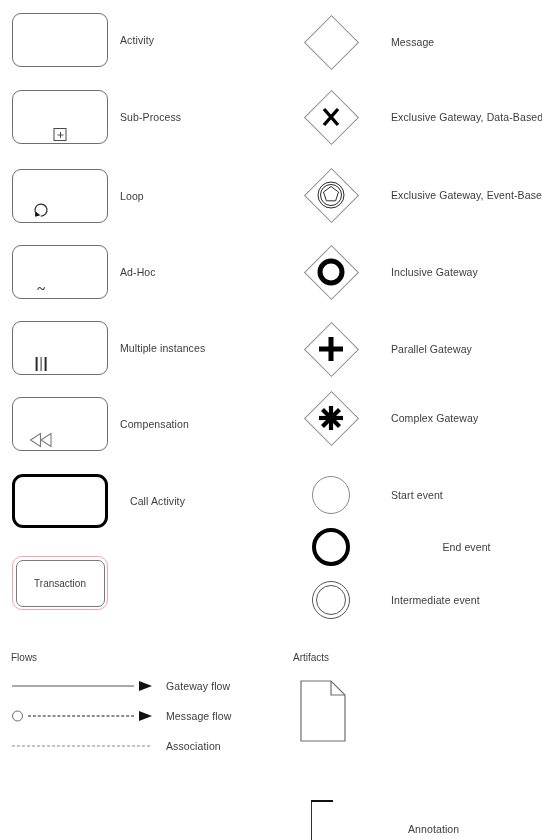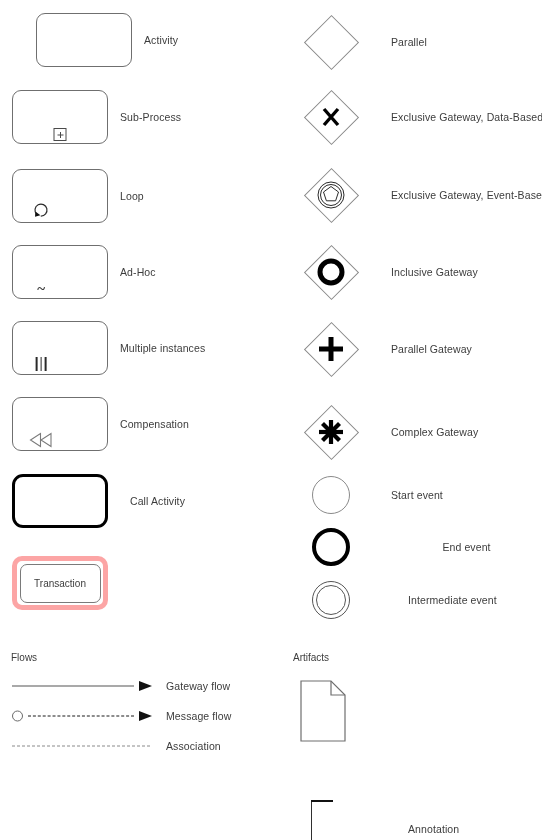--- a/index.html
+++ b/index.html
@@ -60,21 +60,21 @@
     position: relative;
     width: 96px;
     height: 54px;
     border: 1px solid #6f6f6f;
     border-radius: 9px;
     box-sizing: border-box;
     background: #fff;
   }
   .act.thick { border: 3.5px solid #000; border-radius: 11px; }
   .act.dbl {
-    border: 5px solid #fca5a5;
+    border: 1px solid #fca5a5;
     border-radius: 10px;
   }
   .act.dbl::after {
     content: "";
     position: absolute;
     left: 2.5px; top: 2.5px; right: 2.5px; bottom: 2.5px;
     border: 1px solid #7a7a7a;
     border-radius: 7px;
   }
   .act .inner-text {
@@ -208,21 +208,21 @@
   .annot .t { position: absolute; left: 0; top: 0; width: 22px; height: 1.6px; background: #111; }
   .annot .b { position: absolute; left: 0; bottom: 0; width: 22px; height: 1.4px; background: #2f2f2f; }
 </style>
 </head>
 <body>
 
 <div class="legend-root">
 
   <div class="col col-left">
 
-    <div class="row" style="top:13px;height:54px;padding-left:24px;">
+    <div class="row" style="top:13px;height:54px;">
       <div class="icon-cell">
         <div class="act"></div>
       </div>
       <div class="label">Activity</div>
     </div>
 
     <div class="row" style="top:90px;height:54px;">
       <div class="icon-cell">
         <div class="act">
           <div class="marker">
@@ -336,21 +336,21 @@
   </div>
 
   <div class="col col-right">
 
     <div class="row" style="top:14px;height:56px;">
       <div class="icon-cell">
         <div class="gw">
           <div class="diamond"></div>
         </div>
       </div>
-      <div class="label">Parallel</div>
+      <div class="label">Message</div>
     </div>
 
     <div class="row" style="top:89px;height:56px;">
       <div class="icon-cell">
         <div class="gw">
           <div class="diamond"></div>
           <div class="glyph">
             <svg width="24" height="24" viewBox="0 0 24 24" aria-hidden="true">
               <path d="M5 4 L19 20 M19 4 L5 20" stroke="#000" stroke-width="3.4" fill="none" stroke-linecap="butt"></path>
             </svg>
@@ -397,21 +397,21 @@
           <div class="glyph">
             <svg width="32" height="32" viewBox="0 0 32 32" aria-hidden="true">
               <path d="M16 4 L16 28 M4 16 L28 16" stroke="#000" stroke-width="5" fill="none"></path>
             </svg>
           </div>
         </div>
       </div>
       <div class="label">Parallel Gateway</div>
     </div>
 
-    <div class="row" style="top:404px;height:56px;">
+    <div class="row" style="top:390px;height:56px;">
       <div class="icon-cell">
         <div class="gw">
           <div class="diamond"></div>
           <div class="glyph">
             <svg width="32" height="32" viewBox="0 0 32 32" aria-hidden="true">
               <g stroke="#000" stroke-width="4.2" fill="none">
                 <path d="M16 4 L16 28"></path>
                 <path d="M4 16 L28 16"></path>
                 <path d="M7.5 7.5 L24.5 24.5"></path>
                 <path d="M24.5 7.5 L7.5 24.5"></path>
@@ -434,21 +434,21 @@
 
     <div class="row" style="top:525px;height:44px;text-align:center;">
       <div class="icon-cell">
         <div class="ev">
           <div class="c end"></div>
         </div>
       </div>
       <div class="label">End event</div>
     </div>
 
-    <div class="row" style="top:578px;height:44px;gap:17px;">
+    <div class="row" style="top:578px;height:44px;">
       <div class="icon-cell">
         <div class="ev">
           <div class="c inter1"></div>
           <div class="c inter2"></div>
         </div>
       </div>
       <div class="label">Intermediate event</div>
     </div>
 
     <div class="section-title" style="left:22px; top:652px;">Artifacts</div>

